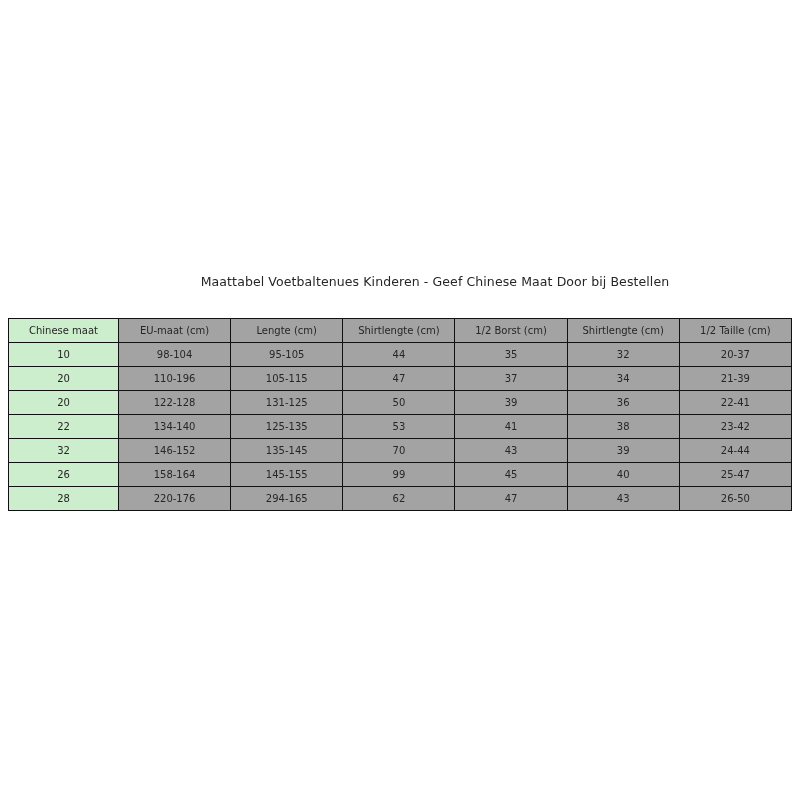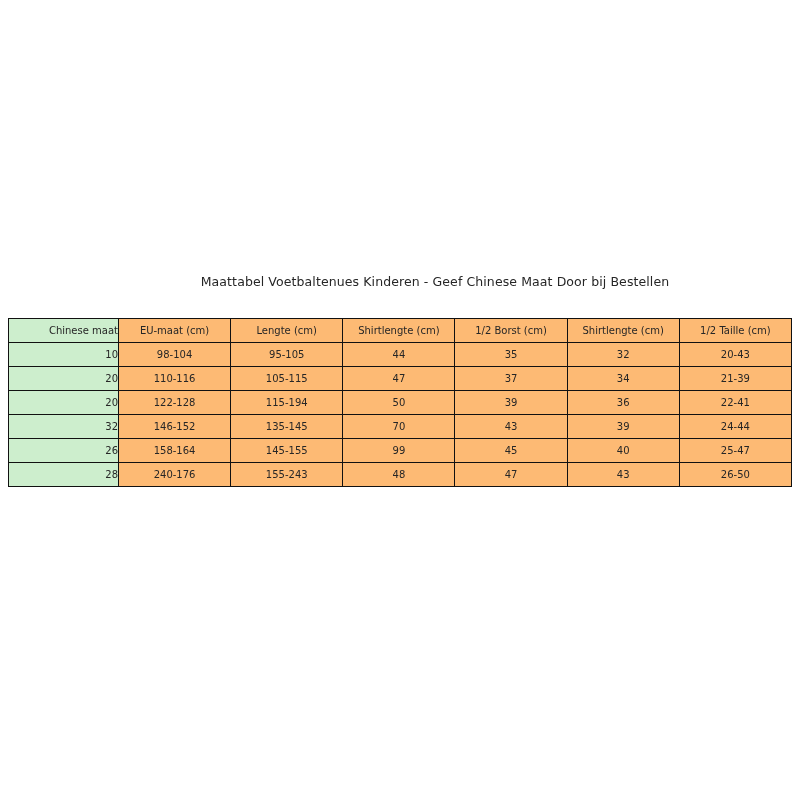--- a/index.html
+++ b/index.html
@@ -40,27 +40,26 @@
   table.size-table th,
   table.size-table td {
     border: 1px solid #111111;
     height: 23px;
     padding: 0;
     text-align: center;
     vertical-align: middle;
     font-size: 10px;
     font-weight: normal;
     color: #262626;
-    background: #fdba74;
+    background: #a3a3a3;
     overflow: hidden;
     white-space: nowrap;
   }
   table.size-table .green-cell {
     background: #cdeecd;
-    text-align: right;
   }
 </style>
 </head>
 <body>
 
 <div class="canvas">
 
   <div class="chart-title">Maattabel Voetbaltenues Kinderen - Geef Chinese Maat Door bij Bestellen</div>
 
   <table class="size-table">
@@ -85,39 +84,48 @@
       </tr>
     </thead>
     <tbody>
       <tr>
         <td class="green-cell">10</td>
         <td>98-104</td>
         <td>95-105</td>
         <td>44</td>
         <td>35</td>
         <td>32</td>
-        <td>20-43</td>
+        <td>20-37</td>
       </tr>
       <tr>
         <td class="green-cell">20</td>
-        <td>110-116</td>
+        <td>110-196</td>
         <td>105-115</td>
         <td>47</td>
         <td>37</td>
         <td>34</td>
         <td>21-39</td>
       </tr>
       <tr>
         <td class="green-cell">20</td>
         <td>122-128</td>
-        <td>115-194</td>
+        <td>131-125</td>
         <td>50</td>
         <td>39</td>
         <td>36</td>
         <td>22-41</td>
+      </tr>
+      <tr>
+        <td class="green-cell">22</td>
+        <td>134-140</td>
+        <td>125-135</td>
+        <td>53</td>
+        <td>41</td>
+        <td>38</td>
+        <td>23-42</td>
       </tr>
       <tr>
         <td class="green-cell">32</td>
         <td>146-152</td>
         <td>135-145</td>
         <td>70</td>
         <td>43</td>
         <td>39</td>
         <td>24-44</td>
       </tr>
@@ -125,23 +133,23 @@
         <td class="green-cell">26</td>
         <td>158-164</td>
         <td>145-155</td>
         <td>99</td>
         <td>45</td>
         <td>40</td>
         <td>25-47</td>
       </tr>
       <tr>
         <td class="green-cell">28</td>
-        <td>240-176</td>
-        <td>155-243</td>
-        <td>48</td>
+        <td>220-176</td>
+        <td>294-165</td>
+        <td>62</td>
         <td>47</td>
         <td>43</td>
         <td>26-50</td>
       </tr>
     </tbody>
   </table>
 
 </div>
 
 </body></html>

